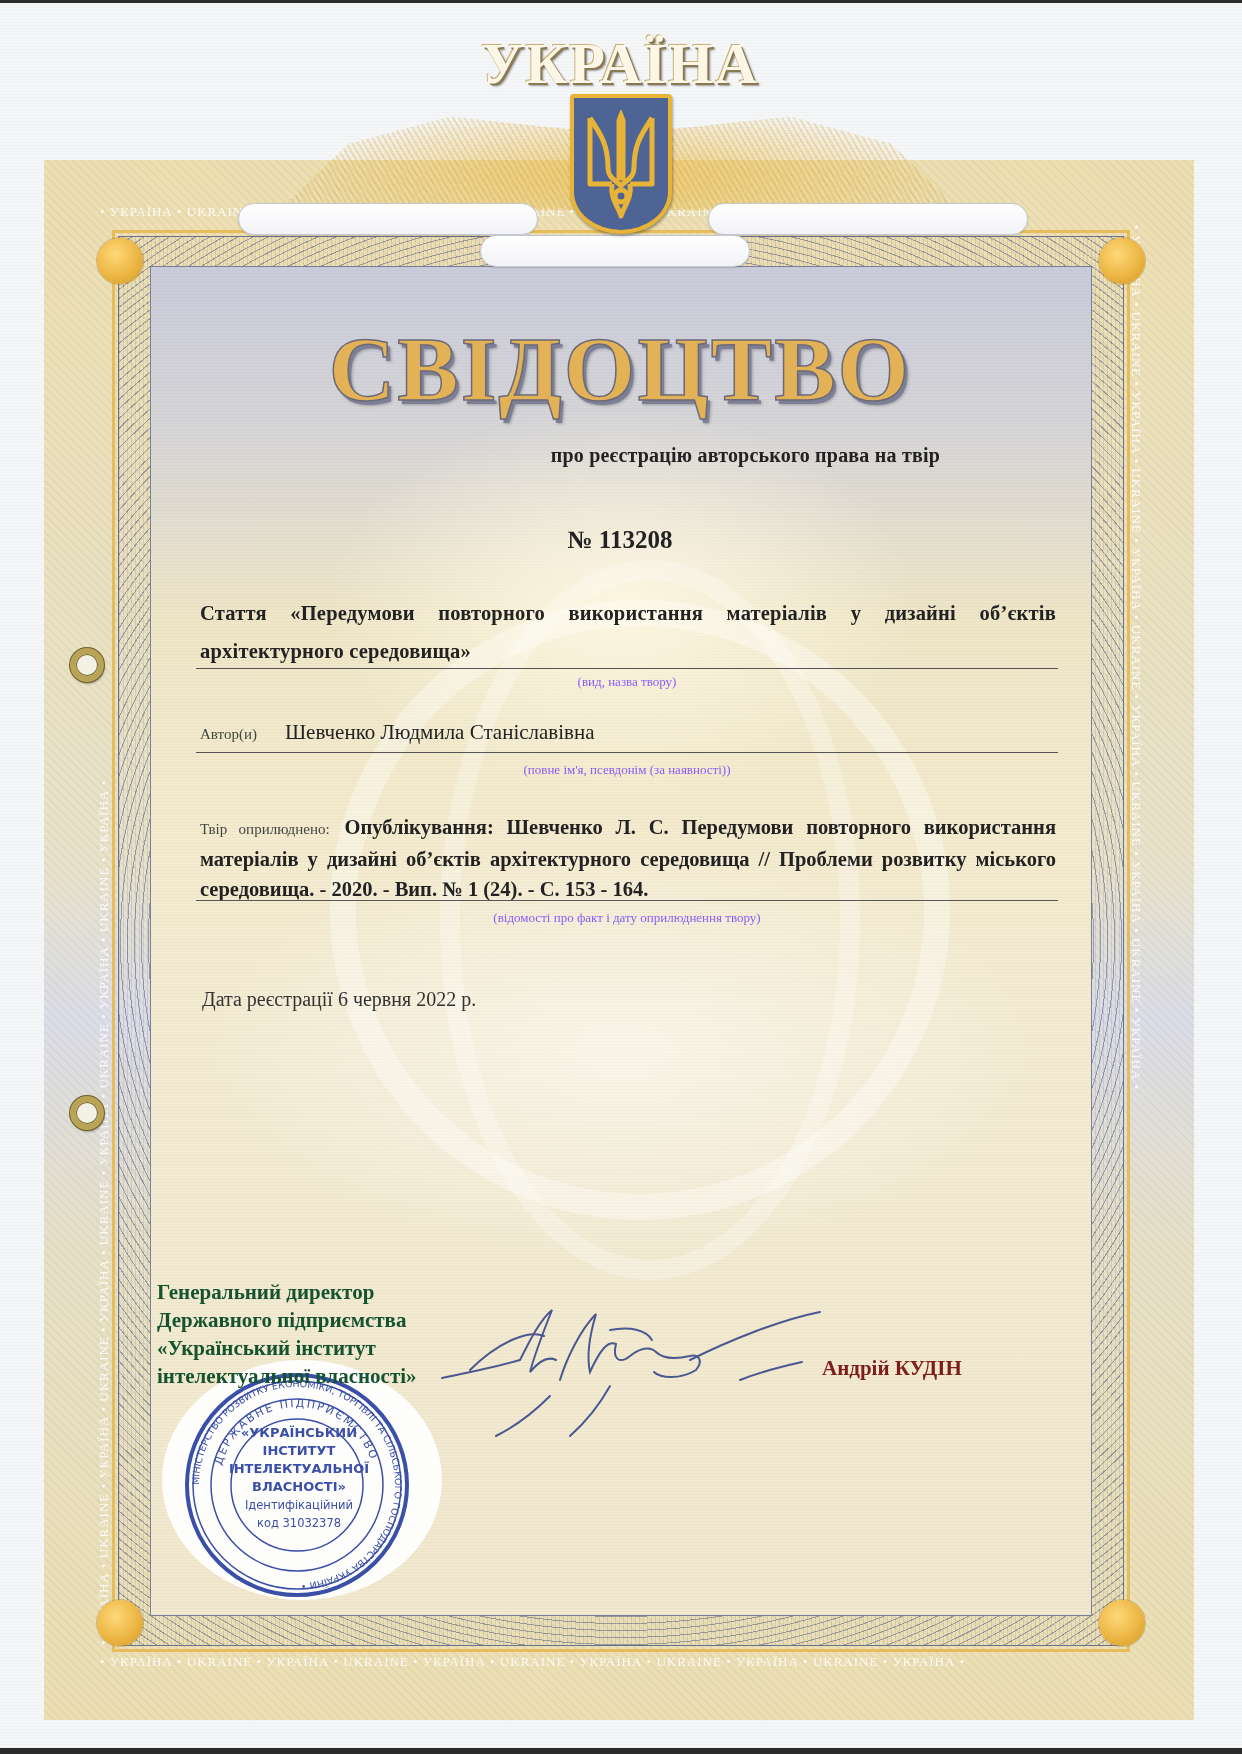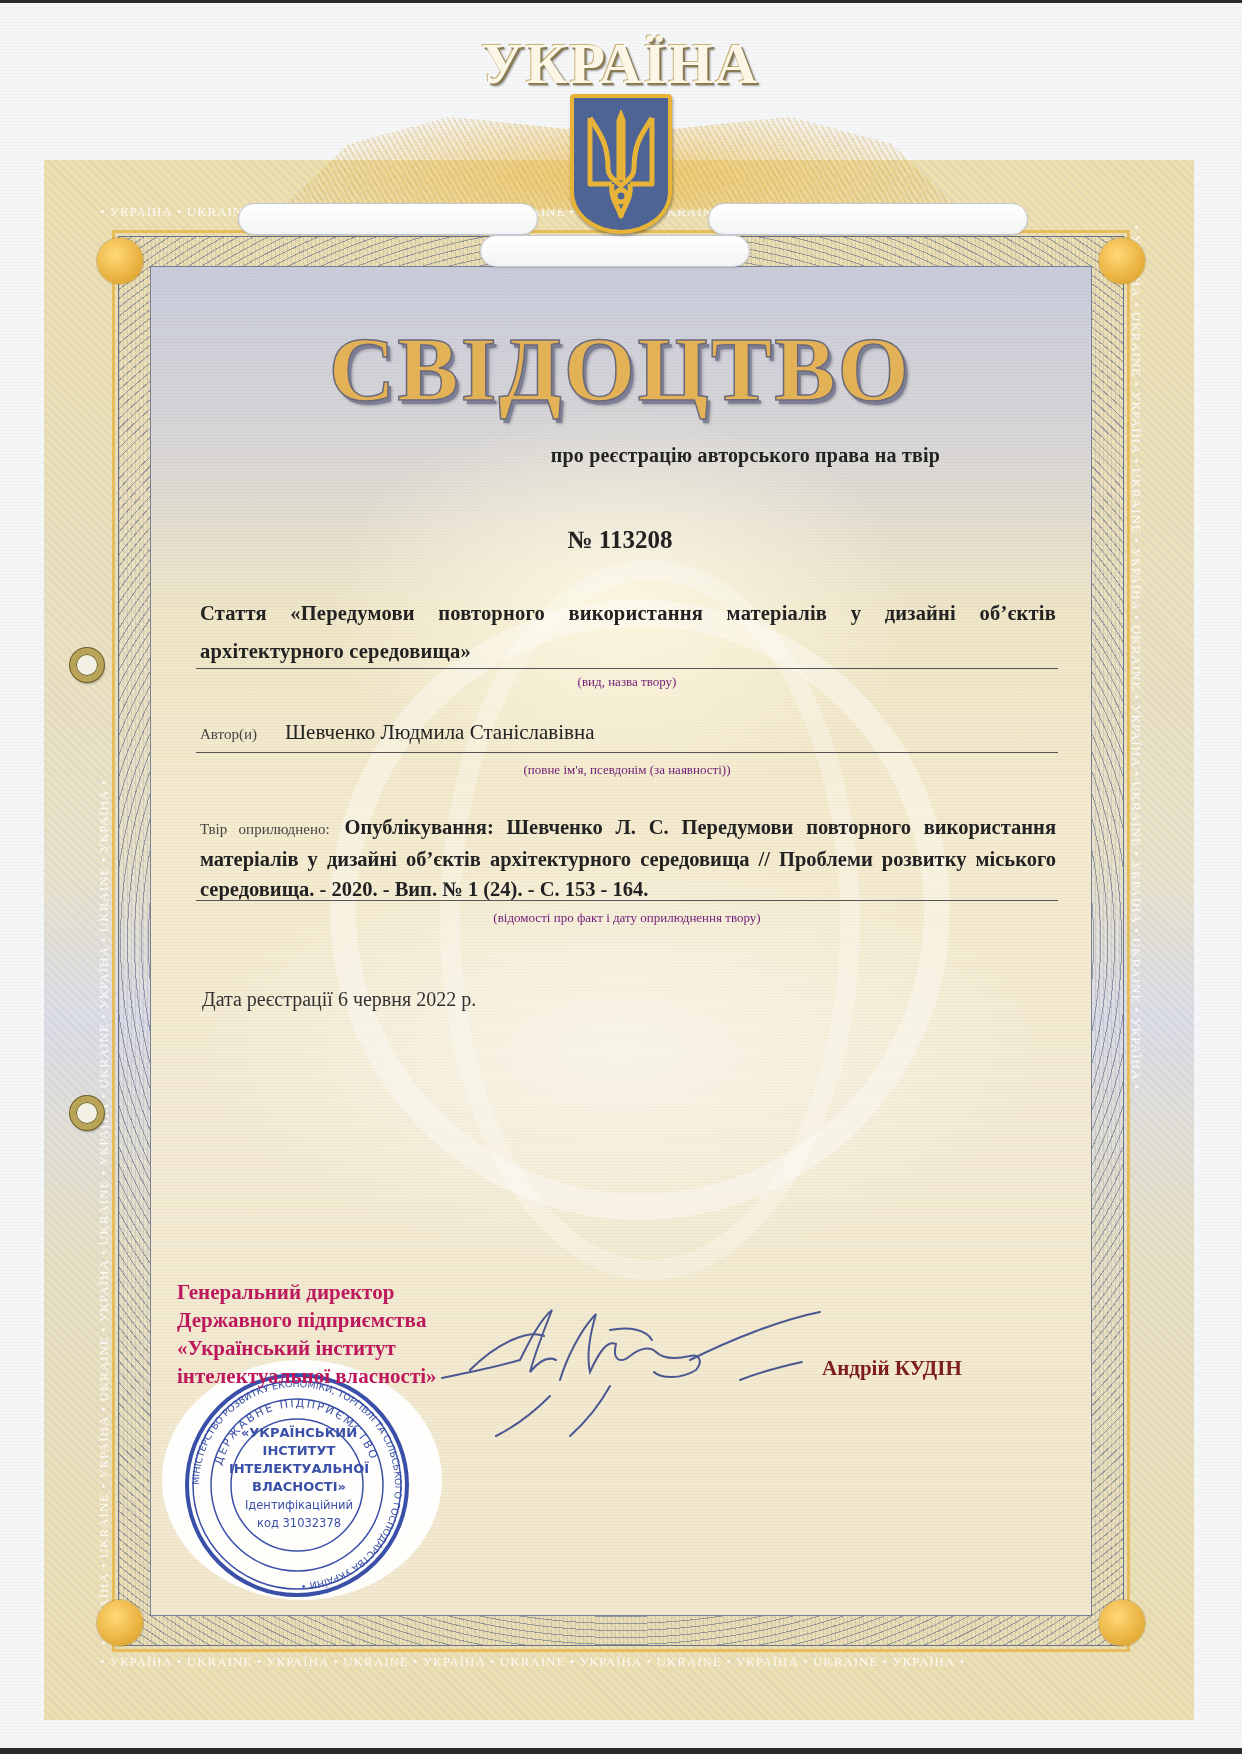--- a/index.html
+++ b/index.html
@@ -145,39 +145,39 @@
     }
 
     .field-block { position: absolute; left: 200px; width: 856px; color: #222; }
     .work-title {
       top: 594px; font-size: 20.5px; font-weight: bold; line-height: 38px;
       text-align: justify; letter-spacing: 0.2px;
     }
     .rule { position: absolute; left: 196px; width: 862px; height: 1px; background: #555; }
     .caption {
       position: absolute; left: 196px; width: 862px; text-align: center;
-      font-size: 13px; color: #701a75;
+      font-size: 13px; color: #8b5cf6;
     }
     .author-line { top: 720px; font-size: 20px; }
     .author-line .lbl { font-size: 15px; color: #444; font-weight: normal; margin-right: 23px; }
     .author-line .val { font-weight: normal; font-size: 21px; }
     .pub-line {
       top: 812px; font-size: 20.5px; line-height: 30px; text-align: justify;
       text-align-last: left;
     }
     .pub-line .lbl { font-size: 15px; color: #444; margin-right: 2px; }
     .pub-line .val { font-weight: bold; }
     .reg-date {
       position: absolute; left: 202px; top: 988px; font-size: 20px; color: #333;
     }
 
     .director {
       position: absolute; left: 157px; top: 1278px; width: 300px;
       font-family: "Liberation Serif", serif; font-size: 21px; font-weight: bold;
-      line-height: 28px; color: #be185d; margin-left: 20px;
+      line-height: 28px; color: #14532d;
     }
     .director-name {
       position: absolute; left: 822px; top: 1356px;
       font-family: "Liberation Serif", serif; font-size: 21px; font-weight: bold; color: #7f1d1d;
     }
     .signature { position: absolute; left: 440px; top: 1300px; width: 420px; height: 140px; }
 
     .seal-bg {
       position: absolute; left: 162px; top: 1360px; width: 280px; height: 240px;
       border-radius: 50%;

